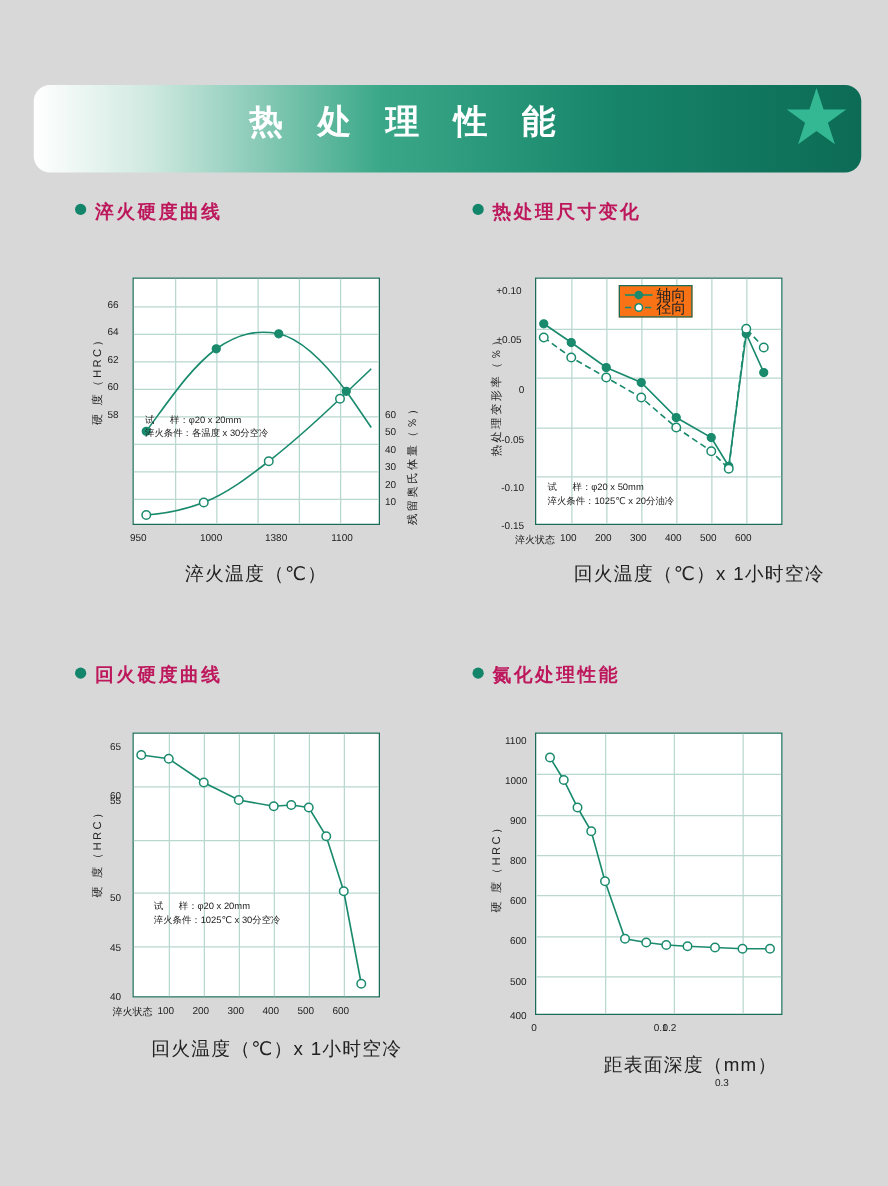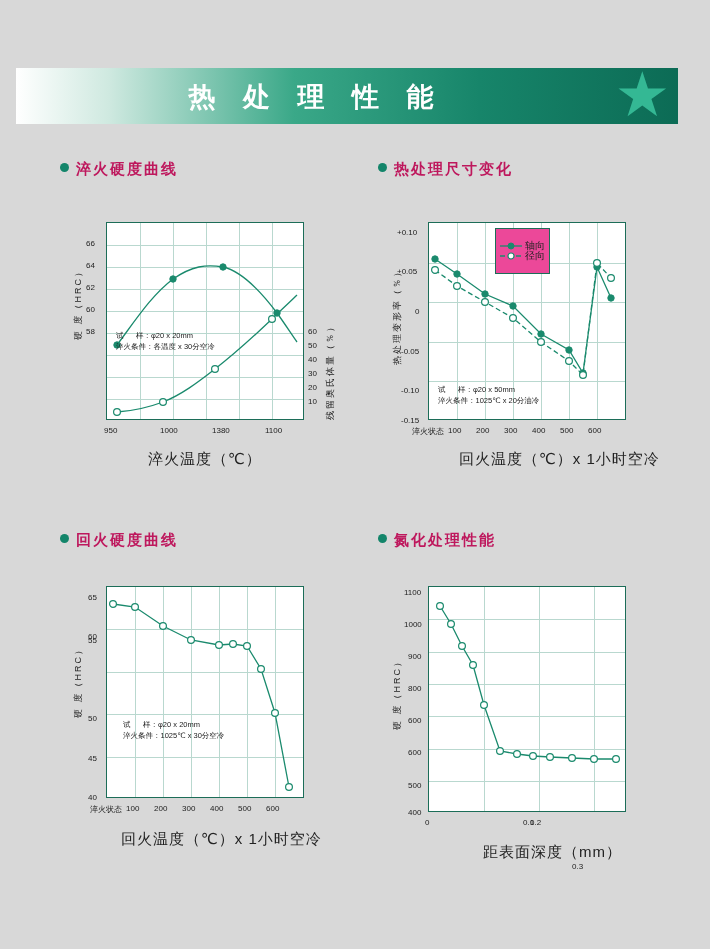--- a/index.html
+++ b/index.html
@@ -6,22 +6,23 @@
   body{
     width:710px;height:949px;
     background:#d8d8d8;
     font-family:"Liberation Sans","DejaVu Sans",sans-serif;
     color:#222;
     overflow:hidden;
     position:relative;
   }
   
   .banner{
-    position:absolute;left:16px;top:68px;width:662px;height:56px;
+    position:absolute;left:27px;top:68px;width:662px;height:70px;
     background:linear-gradient(90deg,#ffffff 0%,#cfe9e0 14%,#3aa888 42%,#17856a 70%,#0c6b55 100%);
+    border-radius:13px;
   }
   .banner-title{
     position:absolute;left:0;top:0;width:600px;height:58px;
     display:flex;align-items:center;justify-content:center;
     color:#ffffff;font-size:27px;letter-spacing:10px;font-weight:bold;
   }
   .banner-star{
     position:absolute;right:8px;top:-2px;
     color:#34b894;font-size:62px;line-height:58px;
   }
@@ -41,21 +42,21 @@
     box-sizing:border-box;
   }
   .grid-line{position:absolute;background:#b9d8cf;}
   .tick-lbl{position:absolute;font-size:8px;color:#222;white-space:nowrap;}
   .axis-name{position:absolute;font-size:9px;color:#222;white-space:nowrap;}
   .axis-name.vert{
     transform:rotate(-90deg);transform-origin:left top;letter-spacing:2px;
   }
   .xcaption{position:absolute;font-size:15px;color:#222;white-space:nowrap;letter-spacing:1px;}
   .note{position:absolute;font-size:7.5px;color:#222;white-space:pre;line-height:11px;}
-  .legend{position:absolute;background:#ec4899;border:1px solid #1c6d58;padding:12px 4px;font-size:10px;line-height:10px;}
+  .legend{position:absolute;background:#f97316;border:1px solid #1c6d58;padding:2px 4px;font-size:12px;line-height:10px;}
   .legend-row{display:flex;align-items:center;gap:3px;white-space:nowrap;}
   .lg-swatch{width:22px;height:8px;position:relative;display:inline-block;}
   svg{position:absolute;left:0;top:0;overflow:visible;}
   .pt-f{fill:#1a8a6d;stroke:#1a8a6d;stroke-width:1;}
   .pt-o{fill:#ffffff;stroke:#1a8a6d;stroke-width:1.2;}
   .ln{fill:none;stroke:#1a8a6d;stroke-width:1.3;}
   .ln-d{fill:none;stroke:#1a8a6d;stroke-width:1.3;stroke-dasharray:5 3;}
 </style>
 </head>
 <body>

